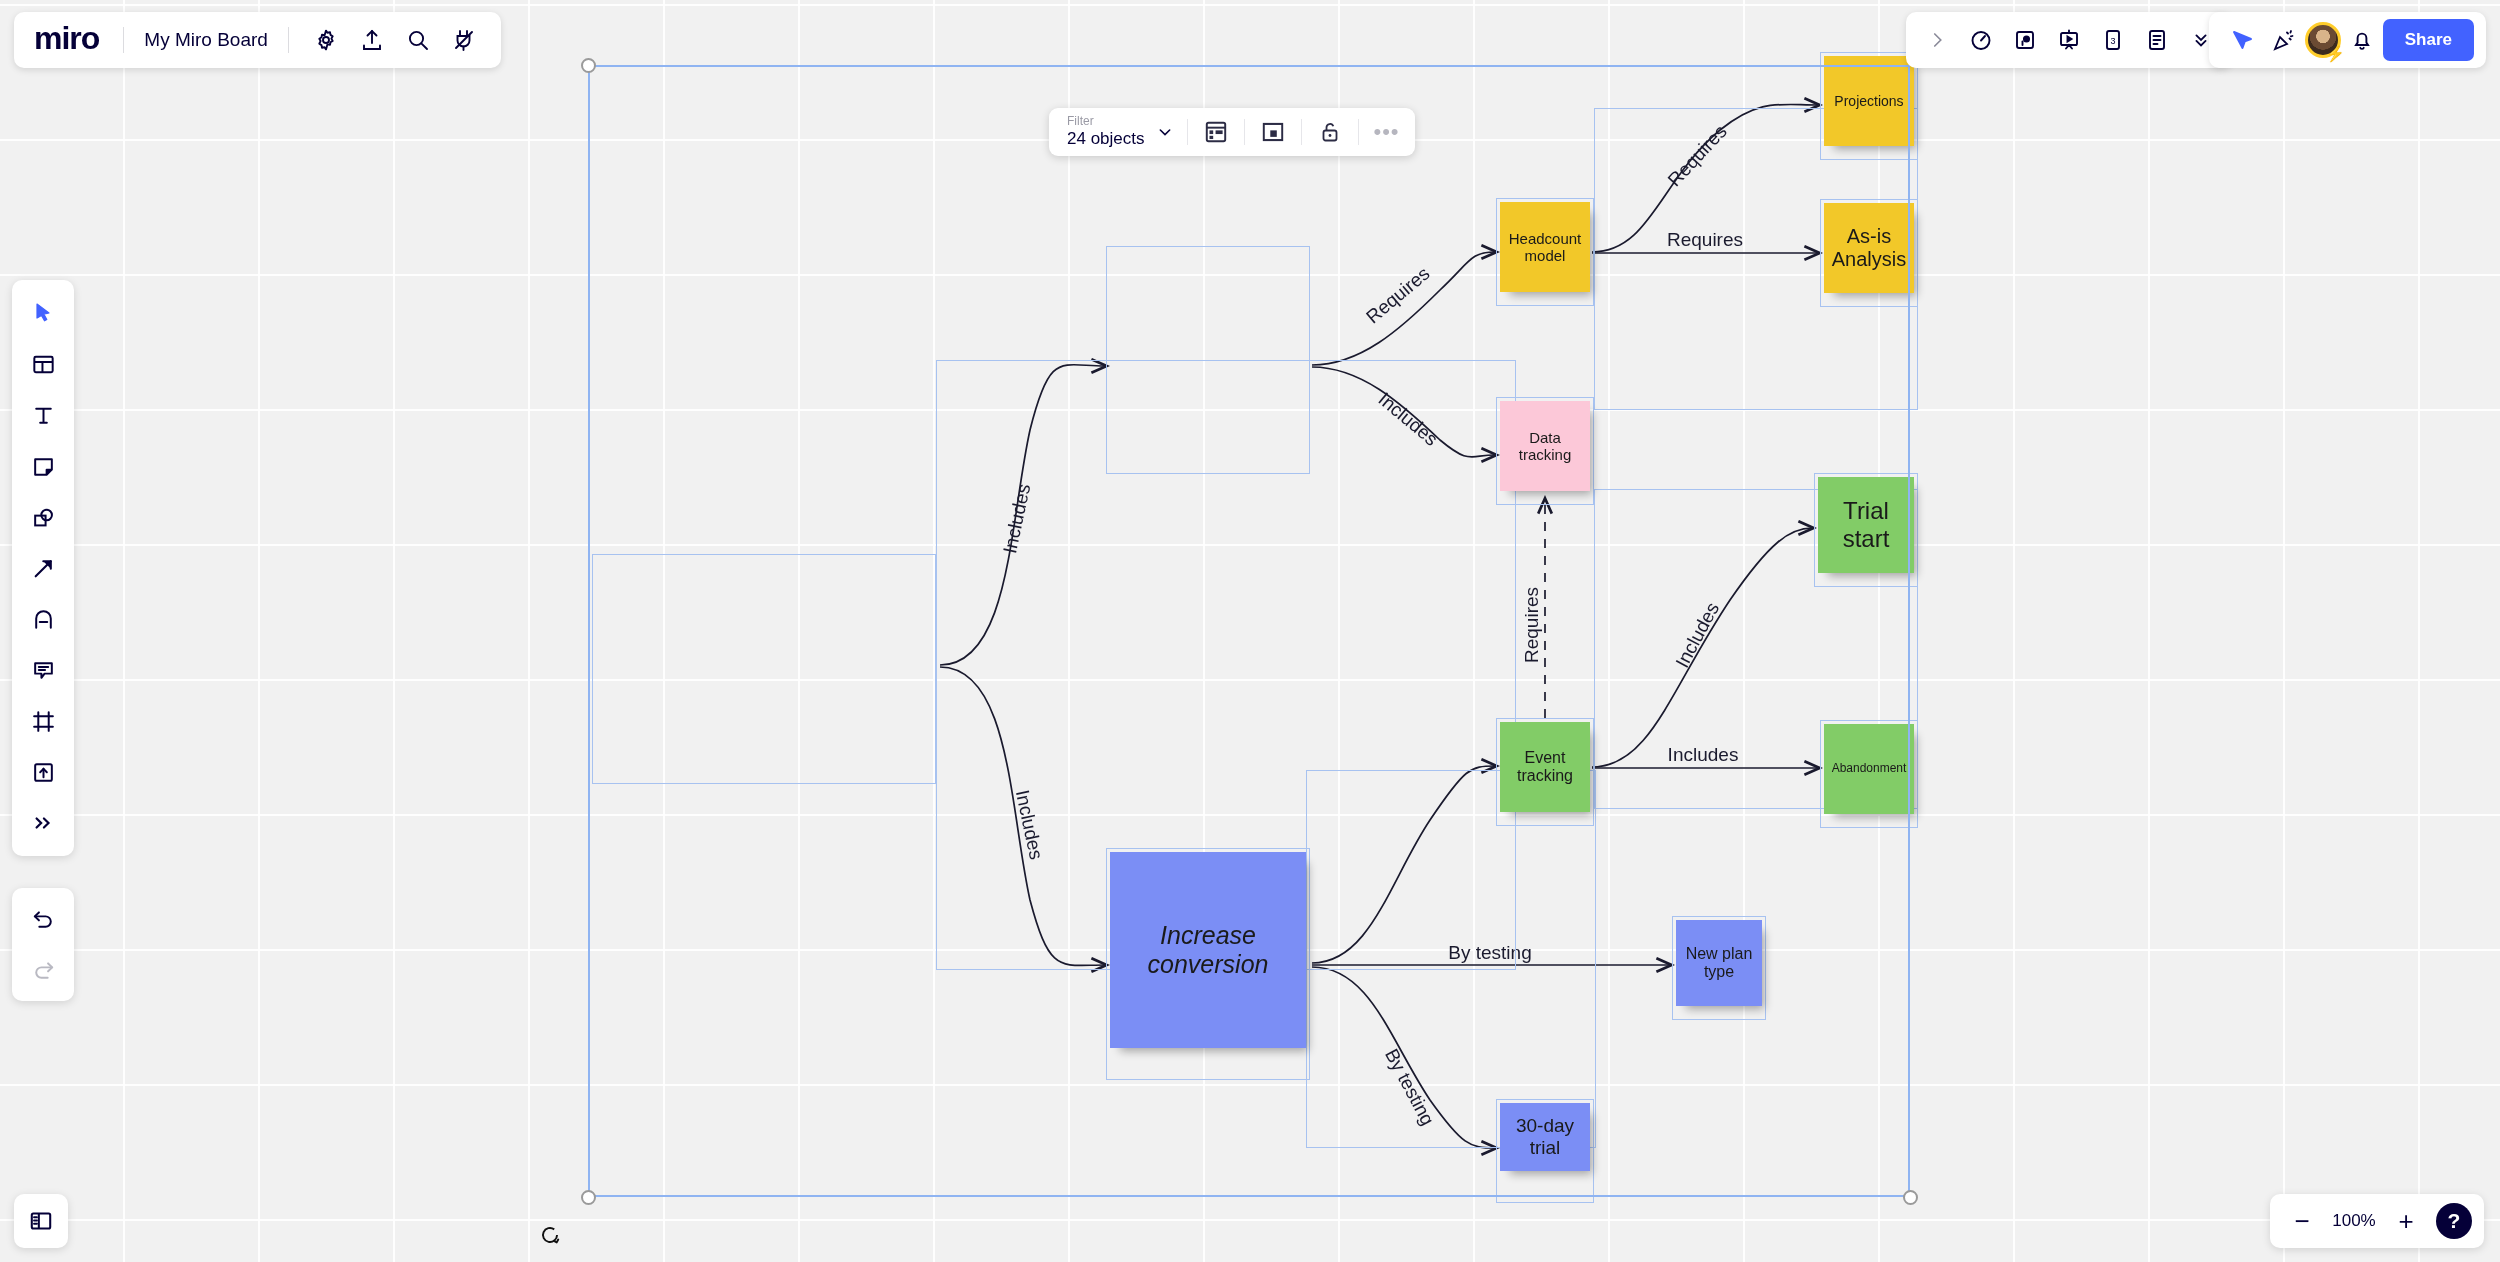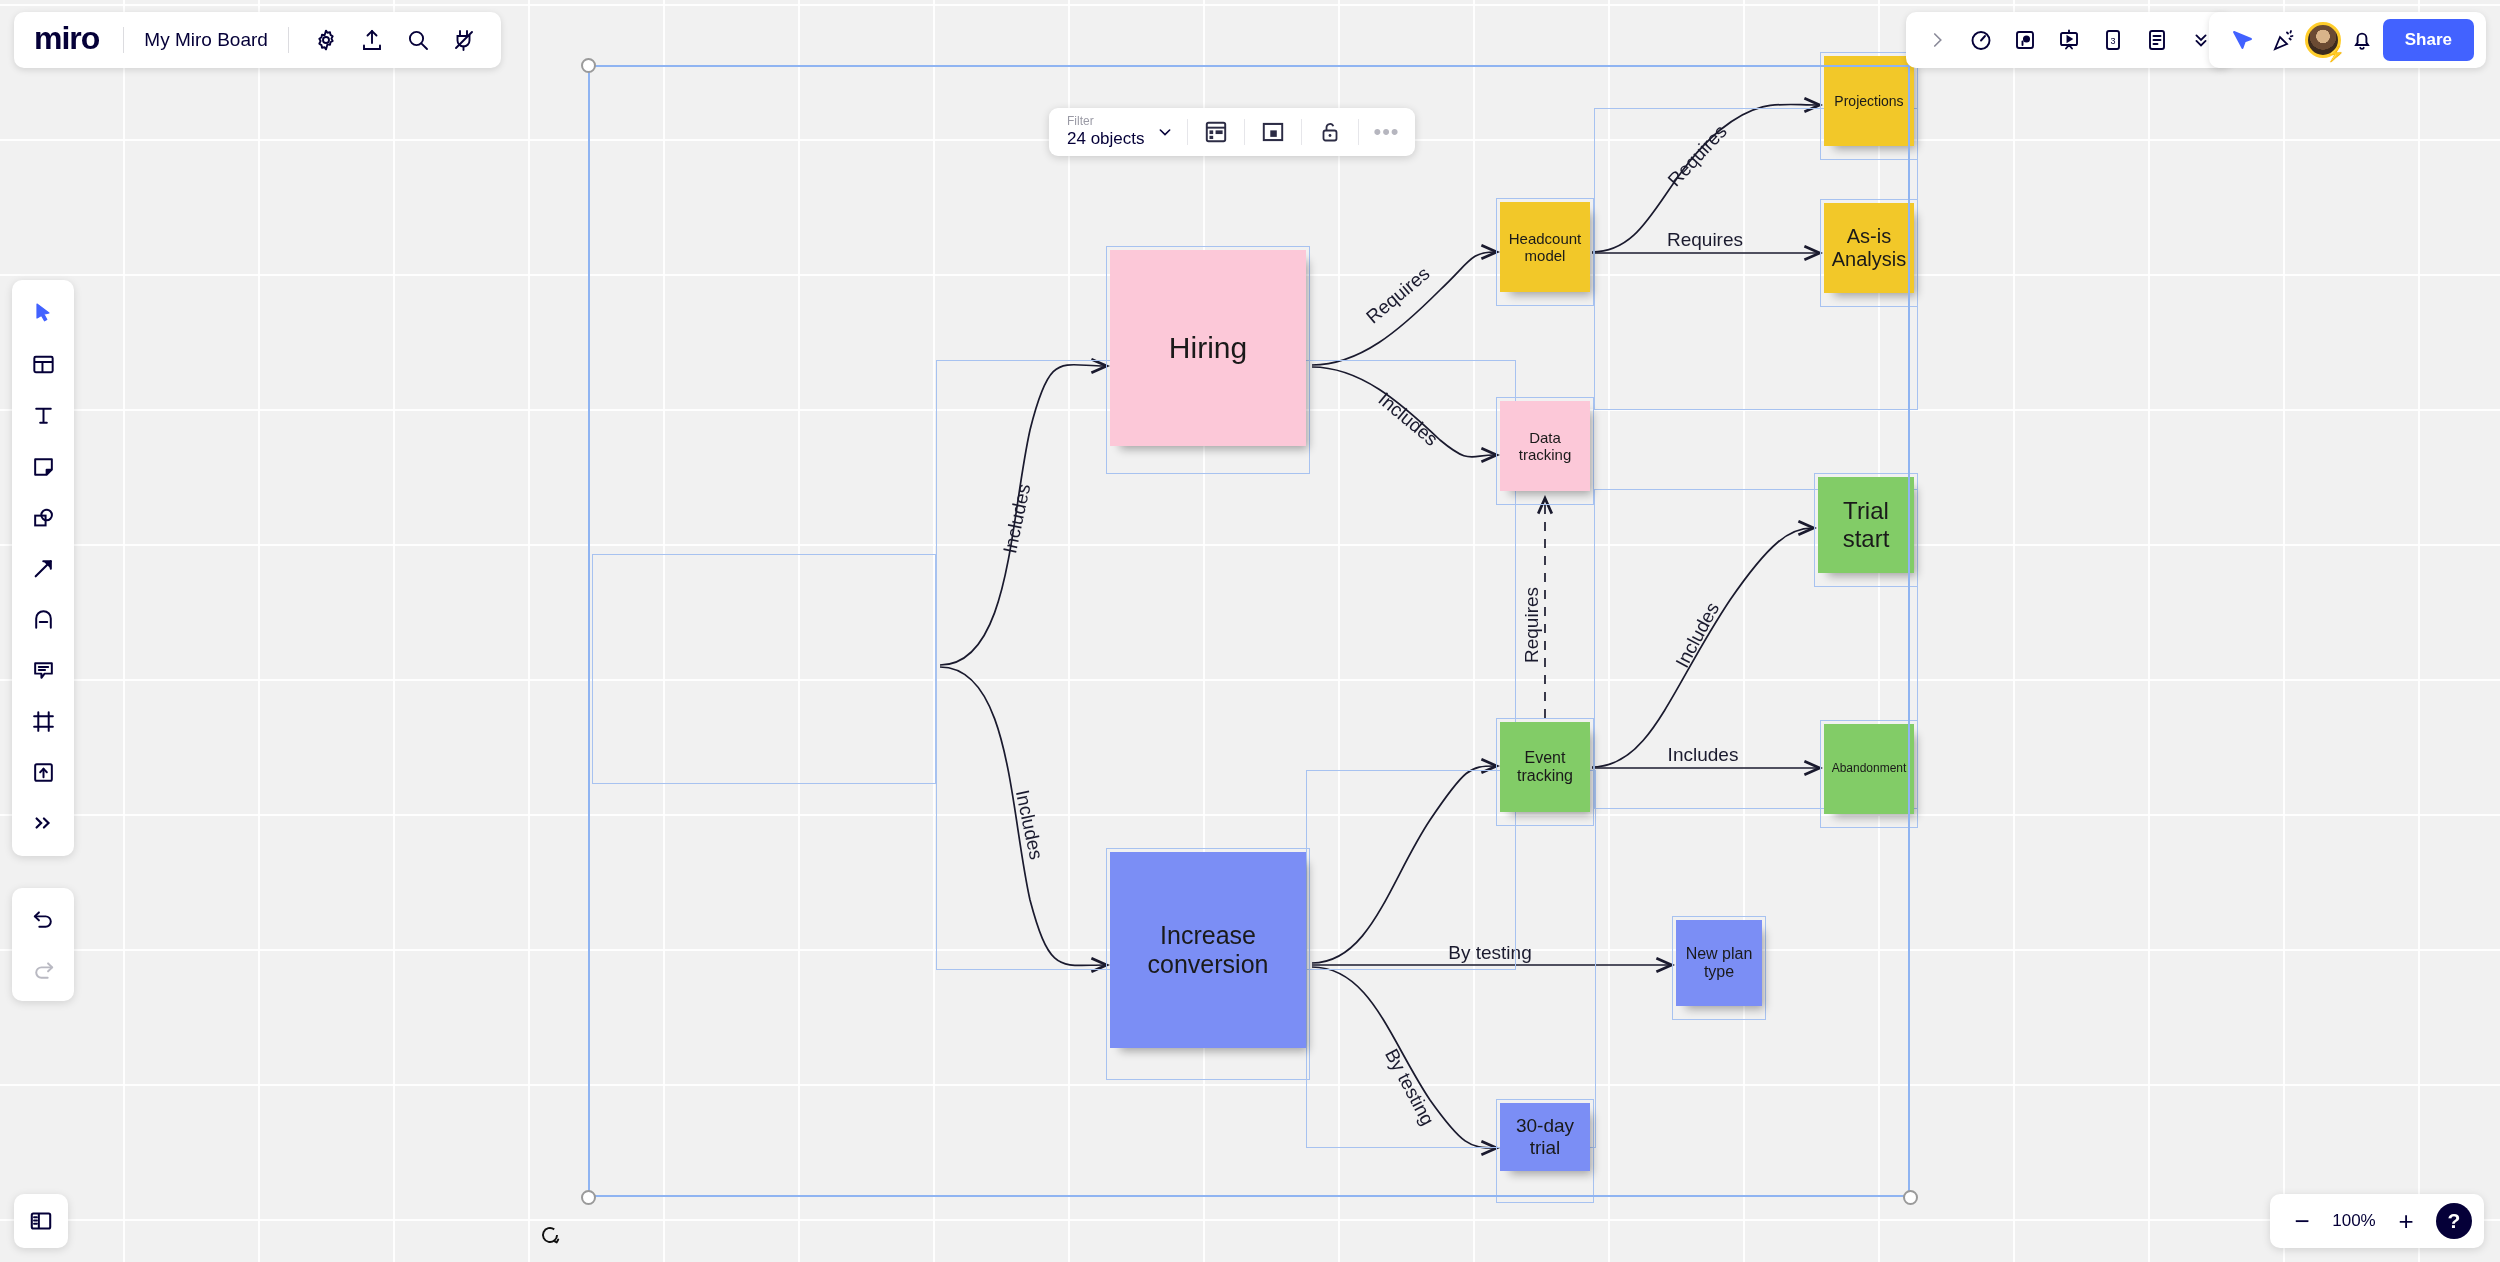--- a/index.html
+++ b/index.html
@@ -244,24 +244,21 @@
     <div class="selbox" style="left:1814px;top:473px;width:104px;height:114px;"></div>
     <div class="selbox" style="left:1820px;top:720px;width:98px;height:108px;"></div>
     <div class="selbox" style="left:1672px;top:916px;width:94px;height:104px;"></div>
     <div class="selbox" style="left:1496px;top:1099px;width:98px;height:104px;"></div>
 
     <div class="selbox" style="left:936px;top:360px;width:580px;height:610px;"></div>
     <div class="selbox" style="left:1594px;top:108px;width:324px;height:302px;"></div>
     <div class="selbox" style="left:1594px;top:489px;width:324px;height:320px;"></div>
     <div class="selbox" style="left:1306px;top:770px;width:290px;height:378px;"></div>
 
-    <div class="note" style="left:1110px;top:250px;width:196px;height:196px;background:#fcc8d8;font-size:30px;">
-      <span>Hiring</span>
-    </div>
-    <div class="note" style="left:1110px;top:852px;width:196px;height:196px;background:#7b8ef5;font-size:25px;">
+    <div class="note" style="left:1110px;top:852px;width:196px;height:196px;background:#7b8ef5;font-size:25px;font-style:italic;">
       <span>Increase conversion</span>
     </div>
     <div class="note" style="left:1500px;top:202px;width:90px;height:90px;background:#f2c829;font-size:15px;">
       <span>Headcount model</span>
     </div>
     <div class="note" style="left:1500px;top:401px;width:90px;height:90px;background:#fcc8d8;font-size:15px;">
       <span>Data tracking</span>
     </div>
     <div class="note" style="left:1500px;top:722px;width:90px;height:90px;background:#82cc67;font-size:16px;">
       <span>Event tracking</span>

